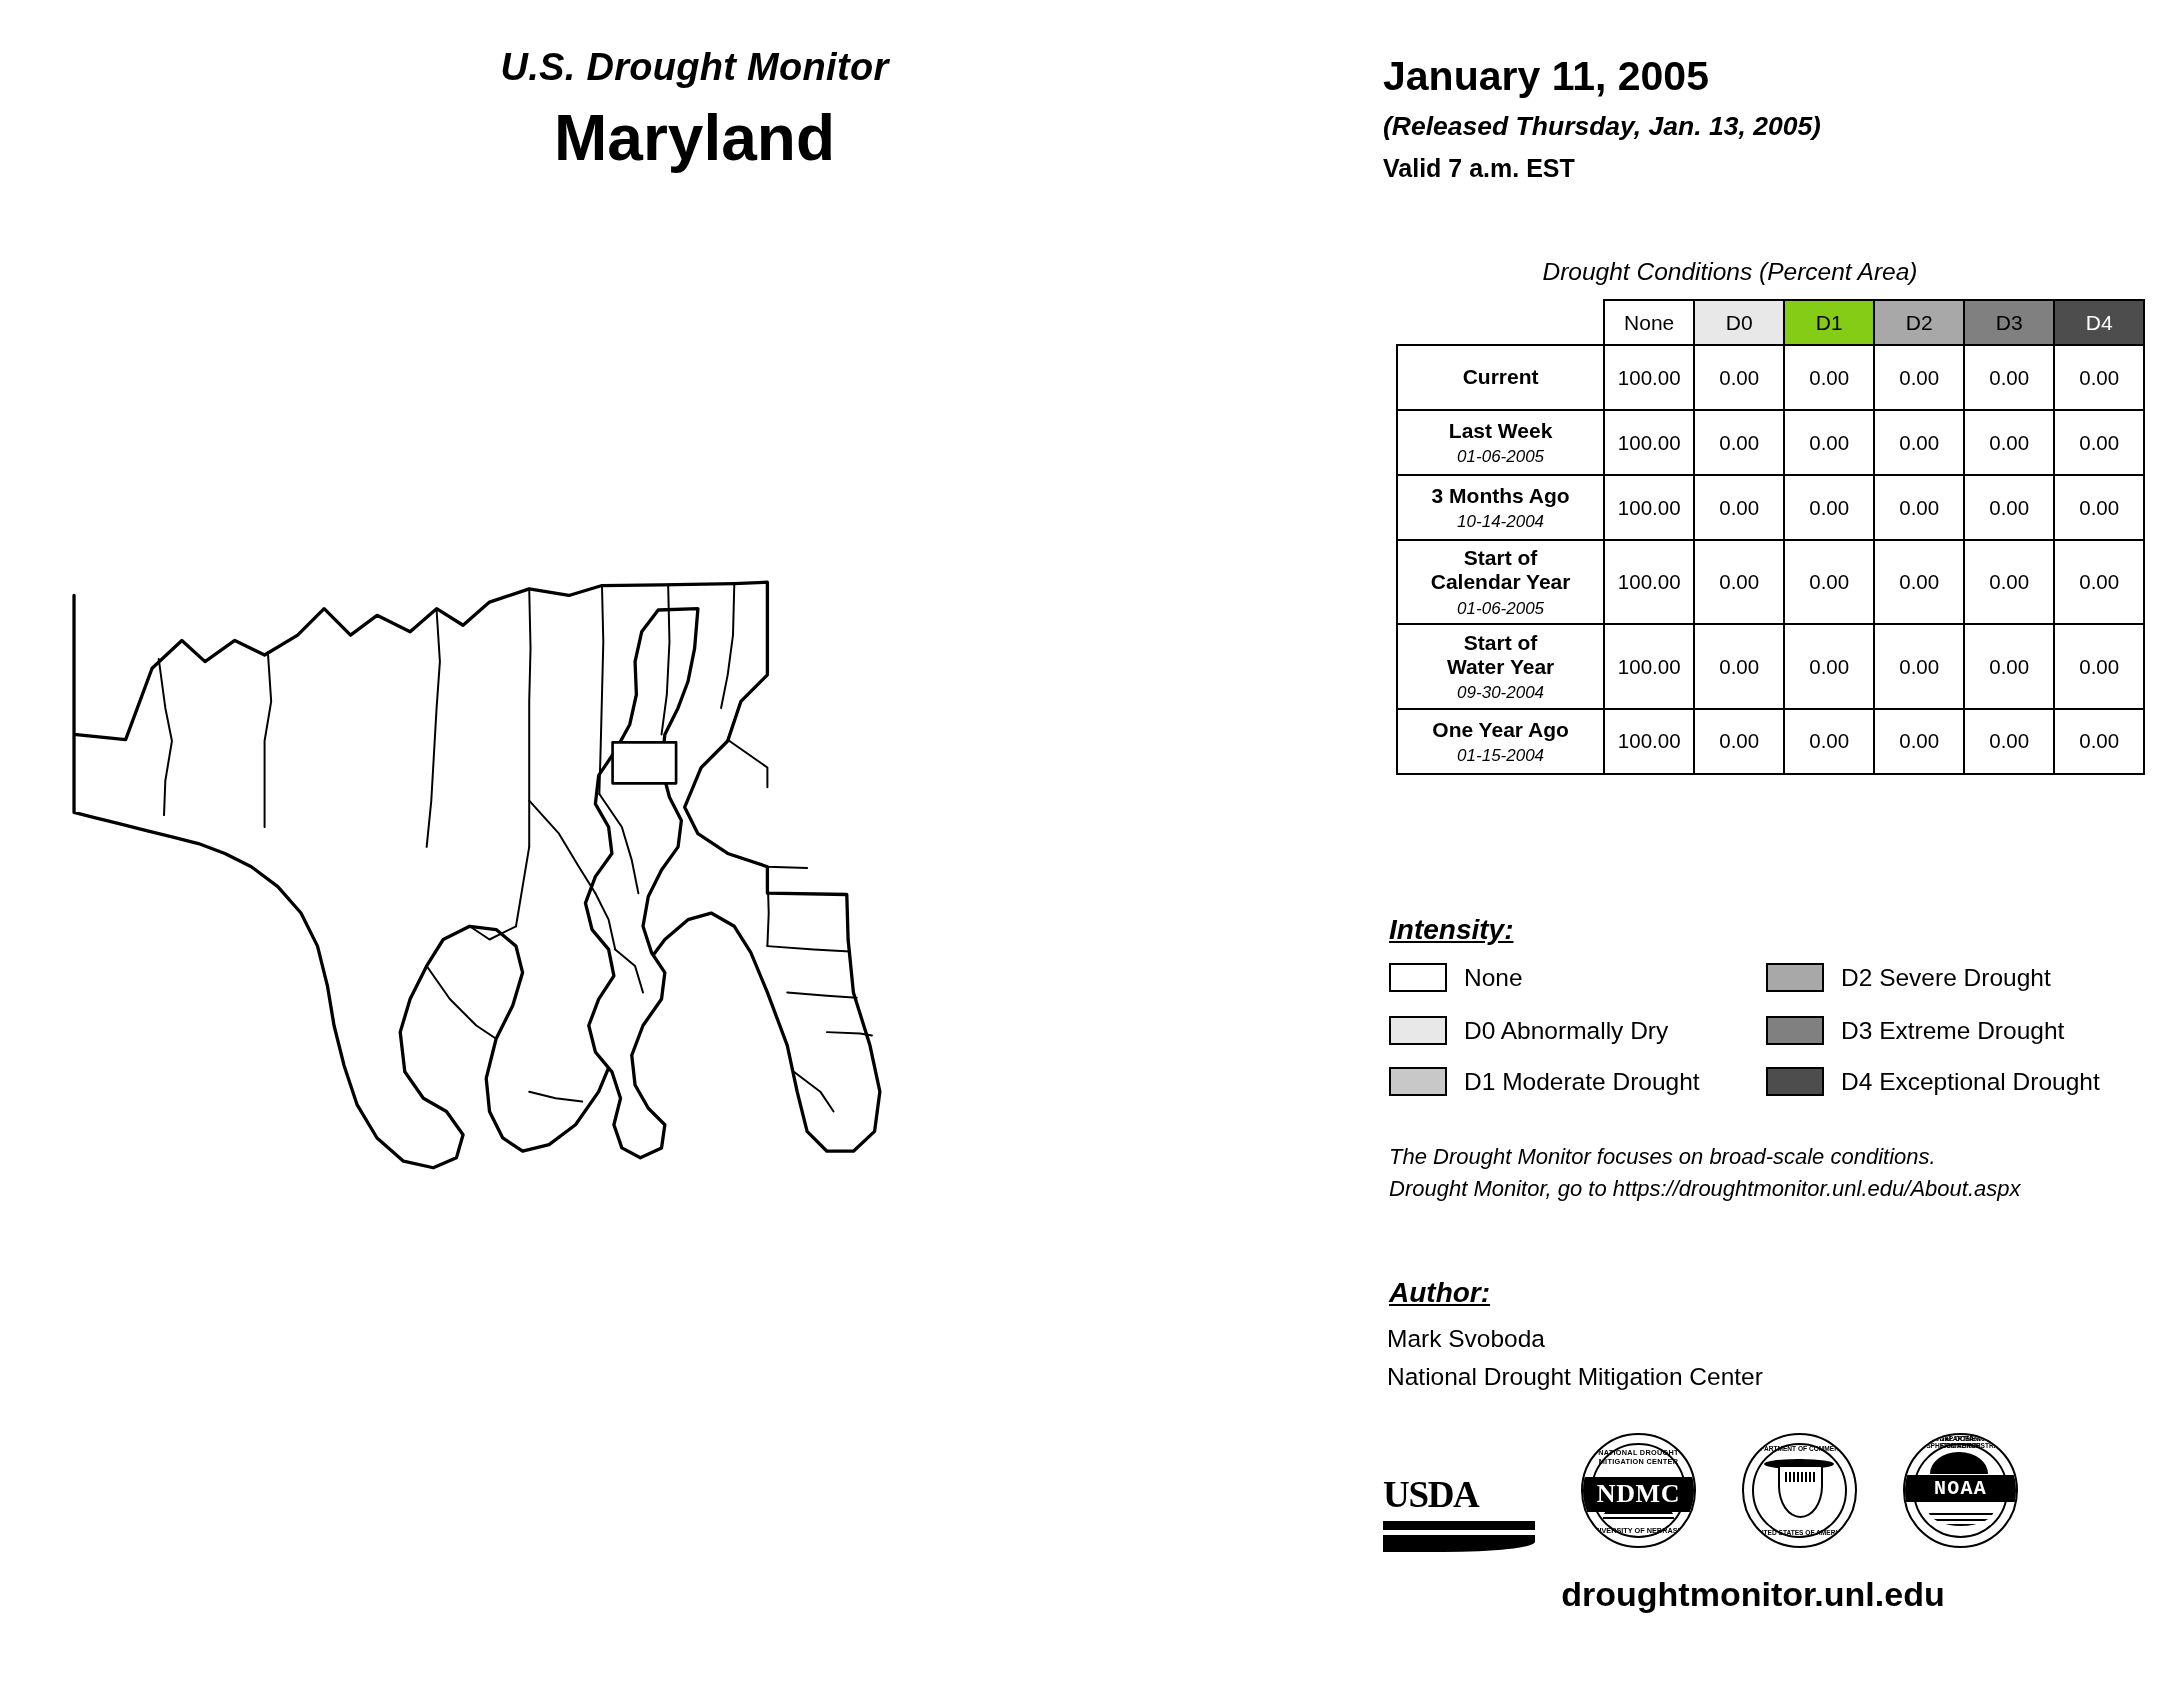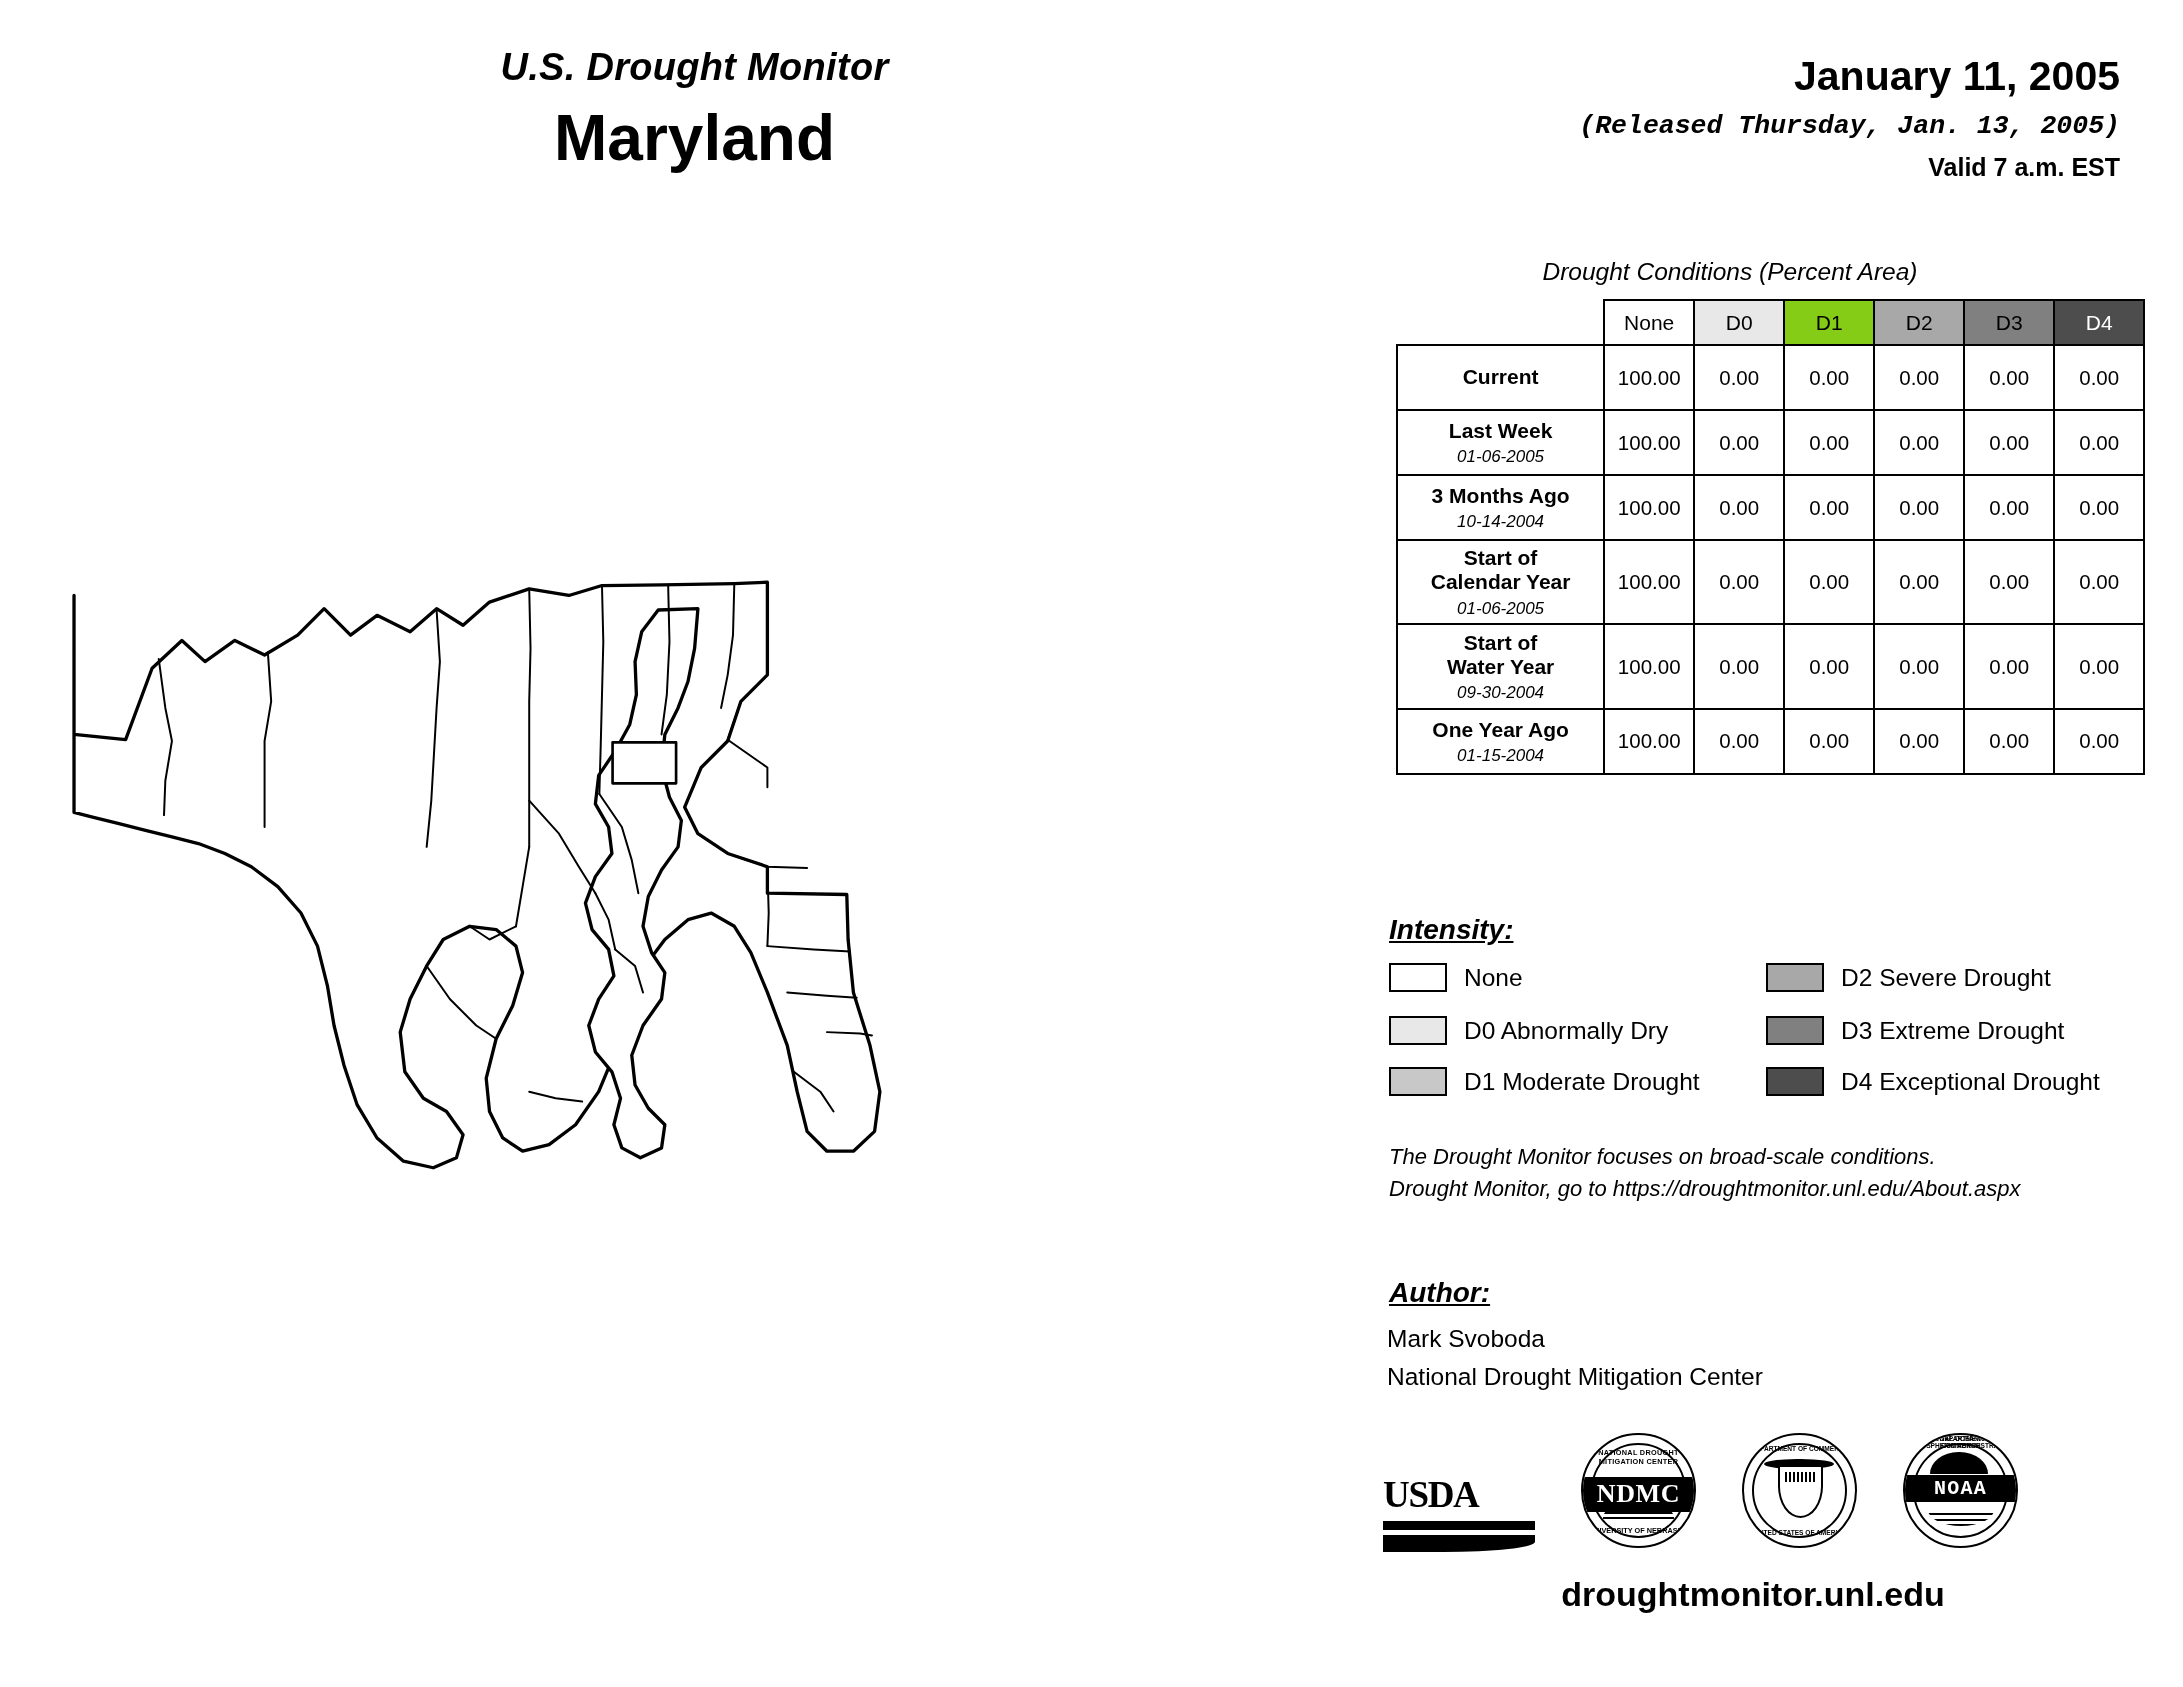--- a/index.html
+++ b/index.html
@@ -31,35 +31,34 @@
     letter-spacing: 0.3px;
   }
   #state-title {
     font-size: 64px;
     font-weight: bold;
     margin-top: 12px;
   }
 
   #date-block {
     position: absolute;
-    left: 1339px;
+    left: 1383px;
     top: 53px;
     width: 781px;
-    text-align: right;
+    text-align: left;
   }
   #date-main {
     font-size: 41px;
     font-weight: bold;
   }
   #date-released {
     font-size: 26.5px;
     font-weight: bold;
     font-style: italic;
     margin-top: 10.6px;
-    font-family: Liberation Mono, monospace;
   }
   #date-valid {
     font-size: 25px;
     font-weight: bold;
     margin-top: 12px;
   }
 
   
   #table-caption {
     position: absolute;

